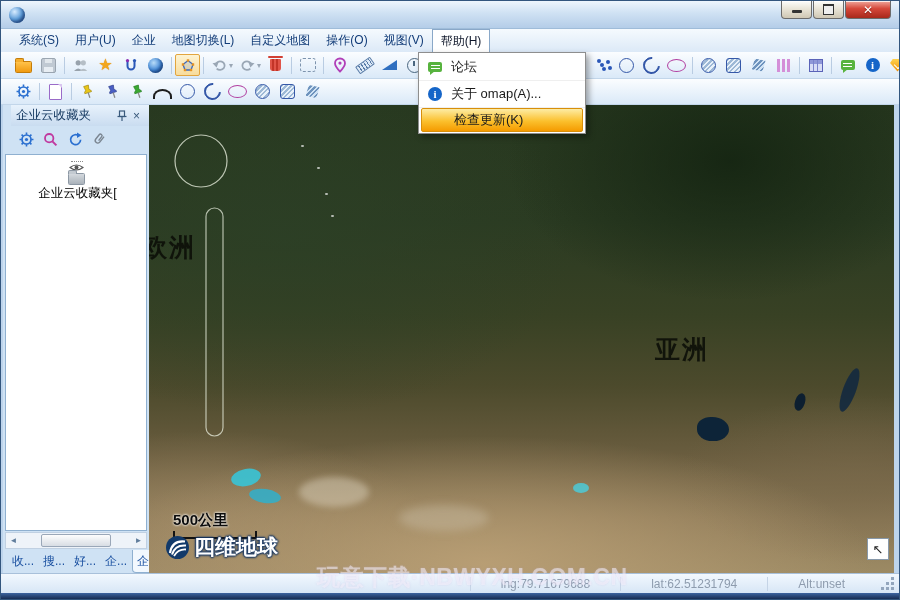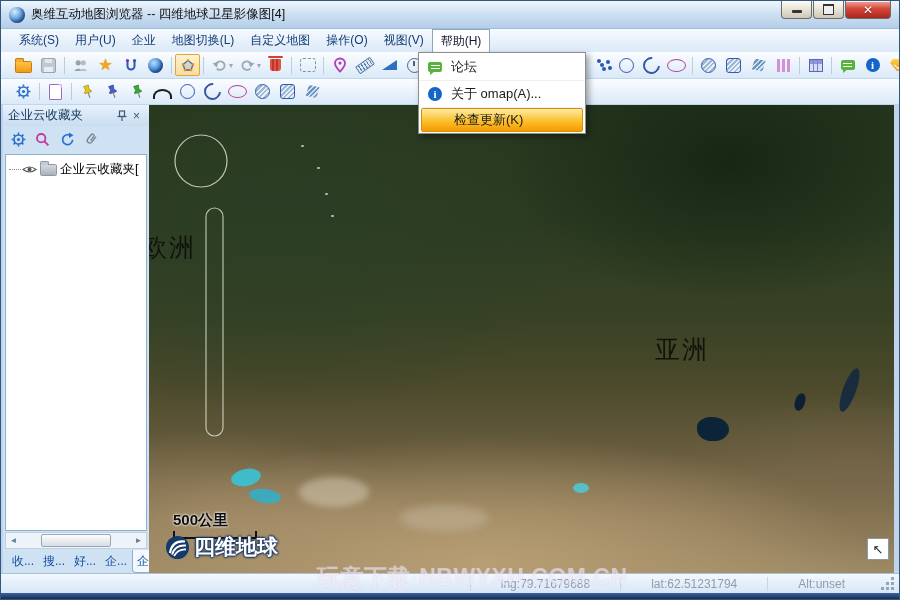--- a/index.html
+++ b/index.html
@@ -85,48 +85,48 @@
   .i-gear-wrap,.svg-i{display:flex;align-items:center;justify-content:center;}
   
   .dropdown{position:absolute;left:417px;top:51px;width:166px;z-index:60;background:#fff;
     border:1px solid #8e8e8e;box-shadow:3px 3px 6px rgba(0,0,0,.35);font-size:13px;color:#1b1b1b;padding:1px 0;}
   .dd-item{height:26px;display:flex;align-items:center;border-bottom:1px solid #efefef;}
   .dd-item:last-child{border-bottom:none;}
   .dd-icon{width:32px;display:flex;align-items:center;justify-content:center;flex:none;}
   .dd-item.hl{border:1px solid #d88f0a;border-radius:2px;margin:0 2px;height:22px;
     background:linear-gradient(#fdeca4,#fbc02d 55%,#f59b00);}
   
-  .sidebar{position:absolute;left:2px;top:104px;width:146px;height:468px;background:#cfe2f4;box-sizing:border-box;}
+  .sidebar{position:absolute;left:2px;top:104px;width:146px;height:468px;background:#cfe2f4;box-sizing:border-box;padding-left:8px;}
   .sb-header{height:21px;display:flex;align-items:center;padding:0 5px;font-size:12.5px;color:#12365e;
     background:linear-gradient(#e8f2fc,#c9dcf0);}
   .sb-header .sp{flex:1;}
   .sb-hbtn{width:15px;display:flex;align-items:center;justify-content:center;color:#3a5a7c;font-size:12px;}
   .sb-tools{height:26px;display:flex;align-items:center;gap:9px;padding-left:8px;}
   .sb-tree{position:absolute;left:2px;right:2px;top:49px;bottom:42px;background:#fff;border:1px solid #8fb0d0;overflow:hidden;}
-  .tree-item{display:flex;align-items:center;margin:6px 0 0 3px;font-size:12.5px;color:#000;white-space:nowrap;}
+  .tree-item{display:flex;align-items:center;margin:6px 0 0 3px;font-size:12.5px;color:#000;white-space:nowrap;flex-direction:column;}
   .tree-dots{width:12px;border-top:1px dotted #8a8a8a;margin-right:1px;}
   .sb-hscroll{position:absolute;left:2px;right:2px;bottom:24px;height:17px;background:#eef3f9;border:1px solid #c0d0e2;
     display:flex;align-items:center;box-sizing:border-box;}
   .hs-arrow{width:15px;text-align:center;font-size:8px;color:#607d9c;}
   .hs-track{flex:1;display:flex;justify-content:center;}
   .hs-thumb{width:62%;height:11px;background:linear-gradient(#fdfdfd,#d8dde4);border:1px solid #9aa7b8;border-radius:2px;}
   .sb-tabs{position:absolute;left:2px;right:0;bottom:0;height:23px;display:flex;align-items:stretch;gap:1px;padding-left:3px;
     font-size:12px;color:#1a50a0;}
   .sb-tab{padding:2px 4px;display:flex;align-items:center;}
   .sb-tab.active{background:#f2f8fe;border:1px solid #8fb0d0;border-top:none;border-radius:0 0 4px 4px;}
   
   .map{position:absolute;left:148px;top:104px;width:745px;height:468px;overflow:hidden;
     background:
       radial-gradient(ellipse 320px 200px at 78% 12%,rgba(18,34,16,.8),transparent 70%),
       radial-gradient(ellipse 420px 260px at 18% 28%,rgba(44,64,38,.75),transparent 70%),
       radial-gradient(ellipse 520px 170px at 45% 98%,rgba(187,160,118,.9),transparent 75%),
       radial-gradient(ellipse 320px 150px at 8% 92%,rgba(160,138,102,.8),transparent 70%),
       radial-gradient(ellipse 260px 120px at 95% 80%,rgba(120,104,74,.6),transparent 70%),
       linear-gradient(180deg,#27381f 0%,#2b3b22 25%,#384124 45%,#4c4a2c 60%,#6a5d3f 75%,#8b7856 88%,#9c8a64 100%);}
-  .map-label{position:absolute;font-size:25px;font-weight:normal;color:rgba(12,14,8,.9);letter-spacing:2px;}
+  .map-label{position:absolute;font-size:25px;font-weight:bold;color:rgba(12,14,8,.9);letter-spacing:2px;}
   .lake{position:absolute;border-radius:50%;}
   .shape-svg{position:absolute;left:0;top:0;}
   .scalebar{position:absolute;left:24px;top:406px;}
   .scale-text{font-size:15px;font-weight:bold;color:#0c0c0c;text-shadow:0 0 3px rgba(255,255,255,.95),0 0 2px rgba(255,255,255,.9);}
   .scale-line{width:80px;height:6px;border-left:2px solid #111;border-right:2px solid #111;border-bottom:2px solid #111;margin-top:1px;}
   .provider-logo{position:absolute;left:16px;top:428px;display:flex;align-items:center;gap:4px;}
   .logo-text{font-size:21px;font-weight:bold;color:#fff;
     text-shadow:1px 0 2px #1b3a66,-1px 0 2px #1b3a66,0 1px 2px #1b3a66,0 -1px 2px #1b3a66;}
   .attrib{position:absolute;left:182px;top:430px;font-size:15.5px;font-weight:bold;color:#2e2d28;
     text-shadow:0 0 3px rgba(255,255,255,.95),1px 1px 2px rgba(255,255,255,.85);}
@@ -145,21 +145,20 @@
   .watermark{position:absolute;left:316px;top:561px;z-index:70;font-size:23px;font-weight:bold;letter-spacing:.5px;
     color:rgba(252,250,255,.48);text-shadow:0 0 2px rgba(190,170,220,.35);pointer-events:none;}
 </style>
 </head>
 <body>
 
 <div id="win">
 
   <div class="titlebar">
     <div class="app-icon"></div>
-    <div class="title-text">奥维互动地图浏览器 -- 四维地球卫星影像图[4]</div>
   </div>
   <div class="winbtns">
     <div class="wbtn">
         <div class="glyph-min"></div>
       </div>
     <div class="wbtn">
         <div class="glyph-max"></div>
       </div>
     <div class="wbtn close">
         <span class="glyph-close">✕</span>

